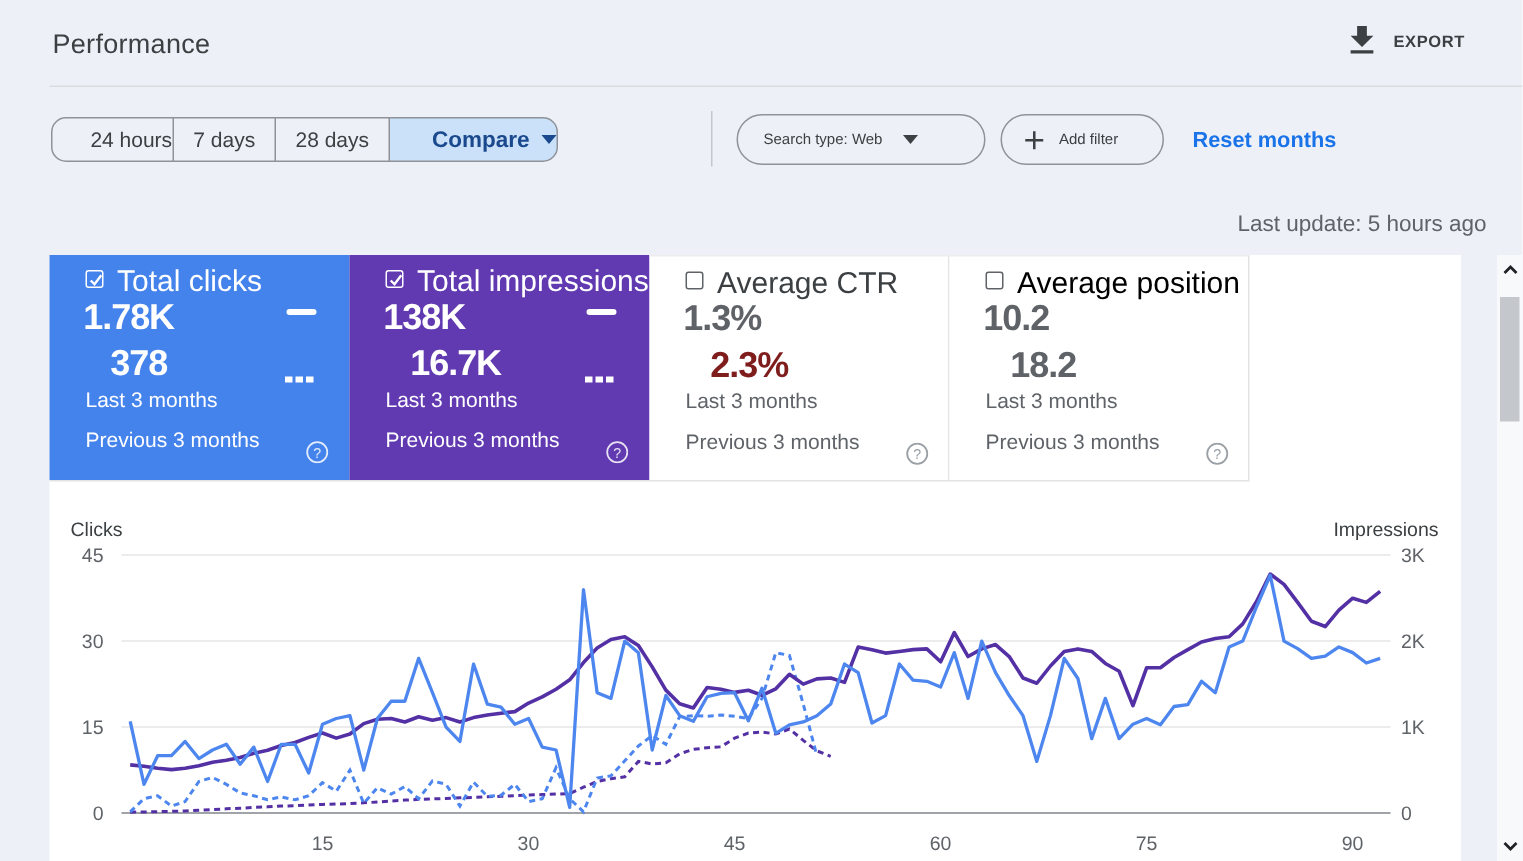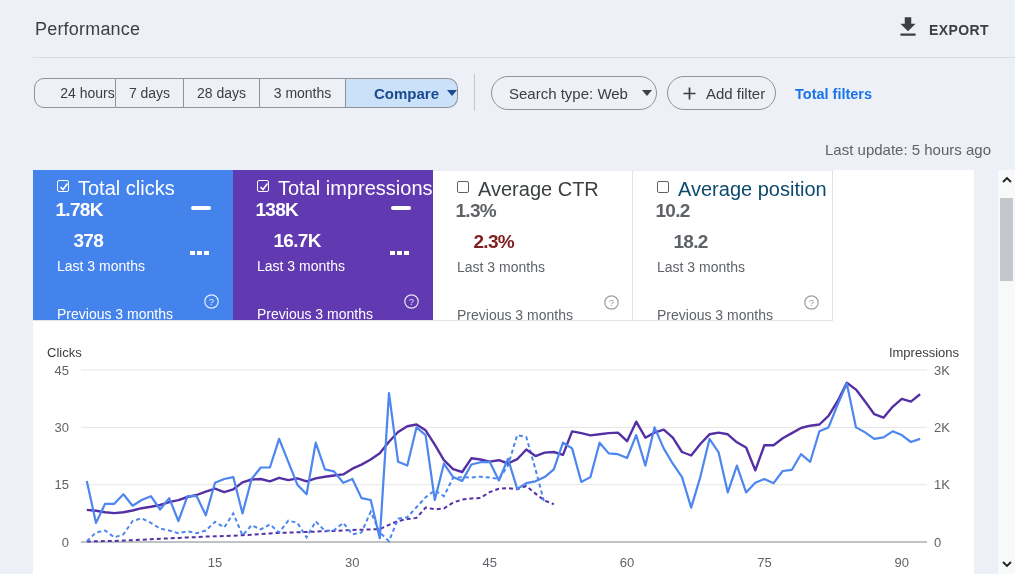--- a/index.html
+++ b/index.html
@@ -1,48 +1,48 @@
 <!DOCTYPE html>
 <html><head><meta charset="utf-8">
 <style>
 * { margin:0; padding:0; box-sizing:border-box; }
 html,body { width:1015px; height:574px; overflow:hidden; }
 body { background:#edf1f7; font-family:"Liberation Sans", sans-serif; position:relative; }
 .abs { position:absolute; }
 #title { left:35px; top:19px; font-size:18px; color:#3c4043; letter-spacing:.2px; }
 #export { left:899px; top:20px; color:#3c4043; }
-#export span { position:absolute; left:30px; top:2px; font-size:14px; font-weight:bold; letter-spacing:.4px; white-space:nowrap; }
+#export span { position:absolute; left:30px; top:2px; font-size:11px; font-weight:bold; letter-spacing:.4px; white-space:nowrap; }
 #hr1 { left:33px; top:57px; width:982px; height:1px; background:#dadce0; }
 
 #seg { left:34px; top:78px; height:30px; display:flex; }
 #seg .s { border:1px solid #8f9398; border-left:none; background:transparent; font-size:14px; color:#3c4043; display:flex; align-items:center; justify-content:center; }
 #seg .s:first-child { border-left:1px solid #8f9398; border-radius:10px 0 0 10px;padding-left:25px; }
 #seg .s:last-child { border-radius:0 10px 10px 0; }
 #seg .sel { background:#cbe1fa; color:#1a4a8d; font-weight:bold; font-size:15px;justify-content:flex-end; }
 .caret { display:inline-block; width:0; height:0; border-left:5.5px solid transparent; border-right:5.5px solid transparent; border-top:6px solid currentColor; margin-left:8px; }
 #vdiv { left:474px; top:74px; width:1px; height:37px; background:#c4c8cc; }
-.pill { top:76px; height:34px; border:1px solid #8f9398; border-radius:17px; background:transparent; font-size:15px; color:#3c4043; display:flex; align-items:center; }
+.pill { top:76px; height:34px; border:1px solid #8f9398; border-radius:17px; background:transparent; font-size:10px; color:#3c4043; display:flex; align-items:center; }
 #pill1 { left:491px; width:166px; padding-left:17px; }
 #pill2 { left:667px; width:109px; padding-left:14px; }
 #reset { left:795px; top:86px; font-size:14.5px; font-weight:bold; color:#1a73e8; }
 #lastupd { right:24px; top:141px; font-size:15px; color:#5f6368; }
 
 #panel { left:33px; top:170px; width:941px; height:404px; background:#fff; }
 .card { position:absolute; top:170px; width:200px; height:150px; }
 .card.b3 { border-right:1px solid #e3e3e3; border-top:1px solid #ededed; }
 .card.b4 { border-right:1px solid #e3e3e3; border-top:1px solid #ededed; }
 #cardline { left:33px; top:320px; width:800px; height:1px; background:#e3e3e3; }
 .cb { position:absolute; left:24px; top:10px; width:11.5px; height:11.5px; border:1.8px solid; border-radius:2px; }
 .clabel { position:absolute; left:45px; top:7.5px; font-size:20px; line-height:1; }
-.v { position:absolute; left:22.5px; font-size:19px; font-weight:bold; line-height:1; letter-spacing:-0.7px; }
+.v { position:absolute; left:22.5px; font-size:24px; font-weight:bold; line-height:1; letter-spacing:-0.7px; }
 .v1 { top:30px; }
 .v2 { top:61px;margin-left:18px; }
 .sub { position:absolute; left:24px; font-size:14px; line-height:1;margin-top:36px; }
 .s1 { top:52.5px; }
-.s2 { top:101px; }
+.s2 { top:80px; }
 .leg1 { position:absolute; left:158px; top:36px; width:20px; height:4px; border-radius:2px; background:#fff; }
 .leg2 { position:absolute; left:157px; top:81px; width:22px; height:4px; }
 .leg2 i { float:left; width:4.5px; height:3.5px; background:#fff; margin-right:2.5px; }
 .helpwrap { position:absolute; left:171px; top:124px; }
 
 #chartwrap { left:33px; top:322px; }
 
 #sbar { left:998px; top:170px; width:17px; height:404px; background:#f8f9fa; }
 #sthumb { left:1000px; top:198px; width:13px; height:83px; background:#c4c7cb; }
 </style></head>
@@ -53,29 +53,28 @@
       <path d="M5 20h14v-2H5v2zM19 9h-4V3H9v6H5l7 7 7-7z"></path>
     </svg>
  <span>EXPORT</span>
 </div>
 <div class="abs" id="hr1"></div>
 
 <div class="abs" id="seg">
  <div class="s" style="width:82px">24 hours</div>
  <div class="s" style="width:68px">7 days</div>
  <div class="s" style="width:76px">28 days</div>
- <div class="s" style="width:86px">3 months</div>
  <div class="s sel" style="width:112px">Compare<span class="caret"></span></div>
 </div>
 <div class="abs" id="vdiv"></div>
 <div class="abs pill" id="pill1">Search type: Web<span class="caret" style="margin-left:14px"></span></div>
 <div class="abs pill" id="pill2"><svg width="15" height="15" viewBox="0 0 15 15" style="margin-right:9px">
       <path d="M7.5 1.5 V13.5 M1.5 7.5 H13.5" stroke="#3c4043" stroke-width="1.7"></path>
     </svg>Add filter</div>
-<div class="abs" id="reset">Total filters</div>
+<div class="abs" id="reset">Reset months</div>
 <div class="abs" id="lastupd">Last update: 5 hours ago</div>
 
 <div class="abs" id="panel"></div>
 <div class="card " style="left:33px;background:#4583ec">
  <div class="cb" style="border-color:#fff">
       <svg width="10" height="10" viewBox="0 0 10 10" style="position:absolute;left:1px;top:1px">
         <path d="M1.5 5 L4 7.5 L8.5 1.5" fill="none" stroke="#fff" stroke-width="1.6"></path>
       </svg>
     </div>
  <div class="clabel" style="color:#fff">Total clicks</div>
@@ -124,21 +123,21 @@
  <div class="v v2" style="color:#7f1d1d">2.3%</div>
  <div class="sub s2" style="color:#5f6368">Previous 3 months</div>
 
  <div class="helpwrap"><svg class="help" width="15" height="15" viewBox="0 0 15 15">
         <circle cx="7.5" cy="7.5" r="6.7" fill="none" stroke="#9aa0a6" stroke-width="1.2"></circle>
         <text x="7.5" y="11" font-size="9.5" fill="#9aa0a6" text-anchor="middle" font-family="Liberation Sans, sans-serif">?</text>
       </svg></div>
 </div>
 <div class="card b4" style="left:633px;background:#fff">
  <div class="cb" style="border-color:#5f6368"></div>
- <div class="clabel" style="color:#0c4a6e">Average position</div>
+ <div class="clabel" style="color:#000000">Average position</div>
  <div class="v v1" style="color:#5f6368">10.2</div>
  <div class="sub s1" style="color:#5f6368">Last 3 months</div>
  <div class="v v2" style="color:#5f6368">18.2</div>
  <div class="sub s2" style="color:#5f6368">Previous 3 months</div>
 
  <div class="helpwrap"><svg class="help" width="15" height="15" viewBox="0 0 15 15">
         <circle cx="7.5" cy="7.5" r="6.7" fill="none" stroke="#9aa0a6" stroke-width="1.2"></circle>
         <text x="7.5" y="11" font-size="9.5" fill="#9aa0a6" text-anchor="middle" font-family="Liberation Sans, sans-serif">?</text>
       </svg></div>
 </div>

